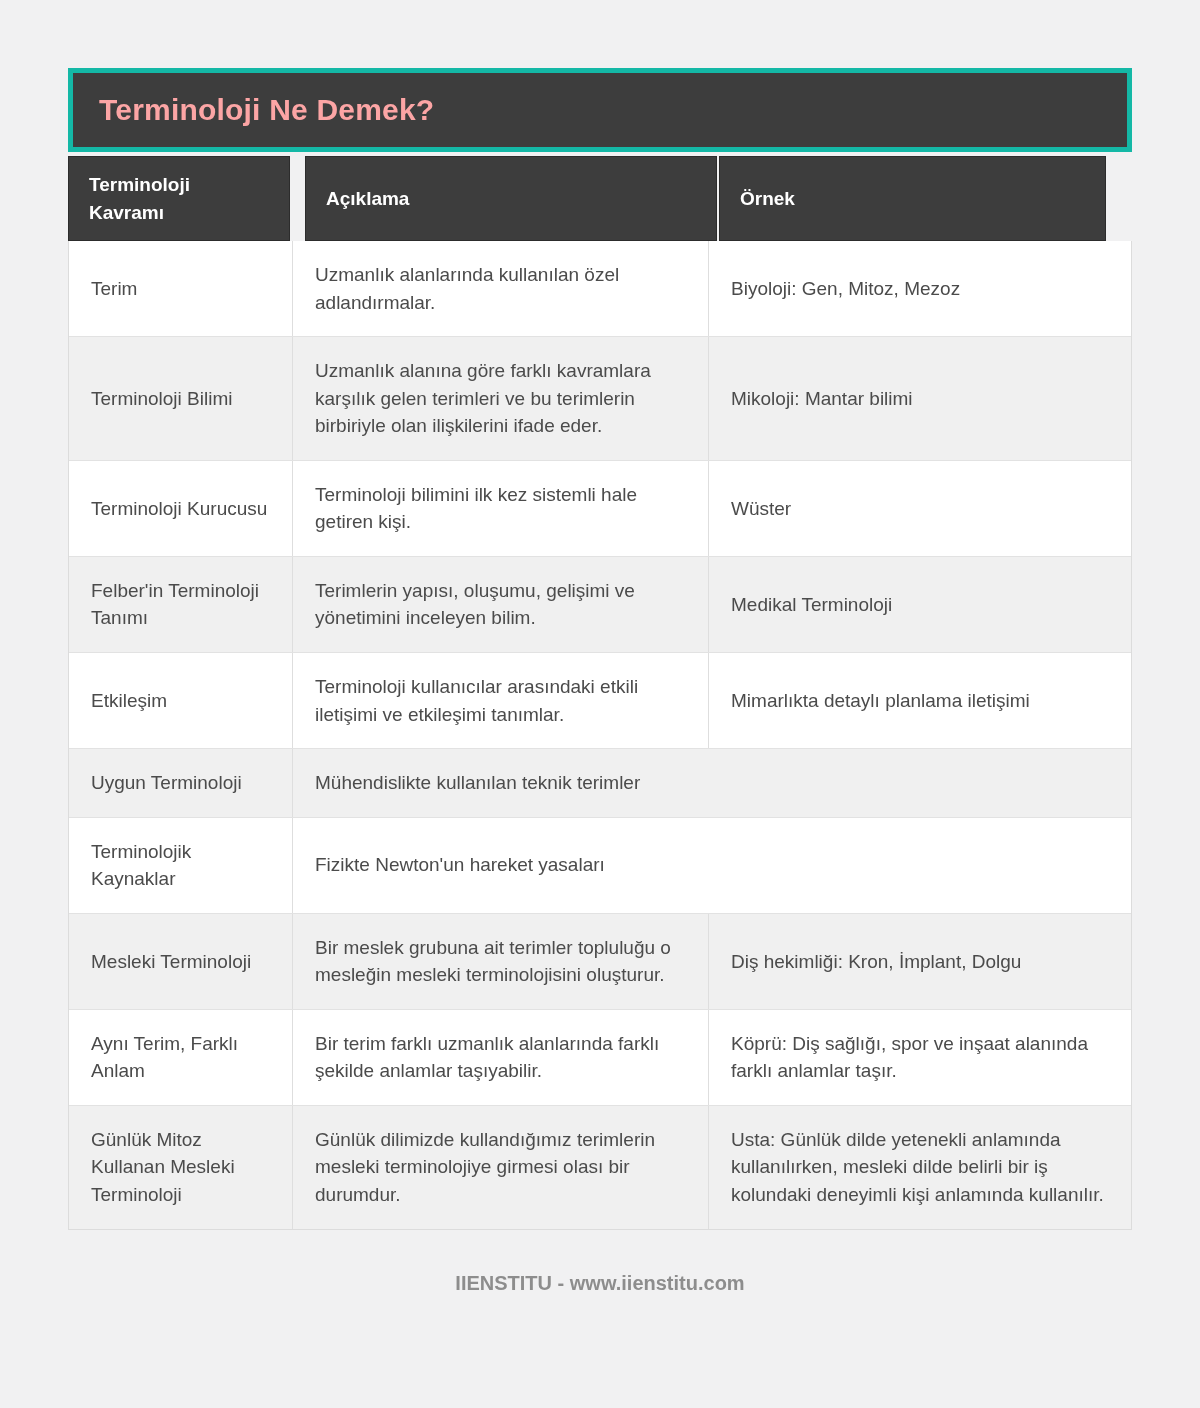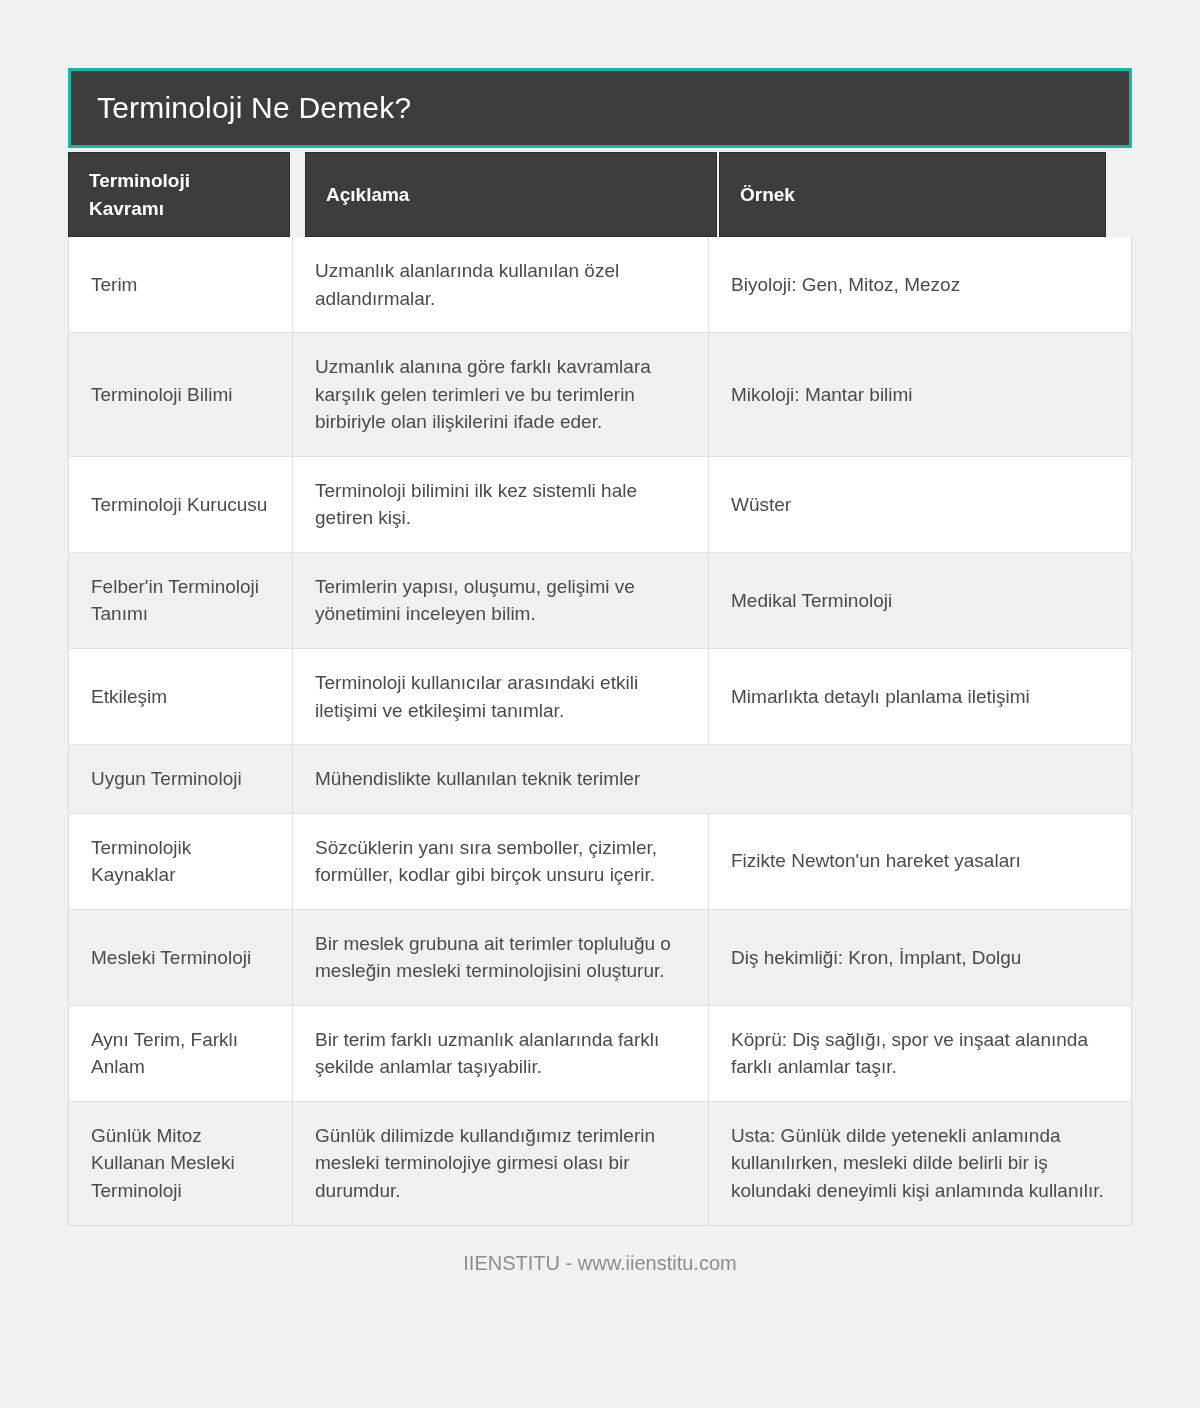--- a/index.html
+++ b/index.html
@@ -8,24 +8,24 @@
     min-height: 1408px;
     background: #f1f1f2;
     font-family: "Liberation Sans", "DejaVu Sans", sans-serif;
   }
   .container {
     width: 1064px;
     margin: 68px auto 0 auto;
   }
   .title-bar {
     background: #3d3d3d;
-    border: 3px solid #14b8a6;
-    color: #ffffff;
+    border: 5px solid #14b8a6;
+    color: #fca5a5;
     font-size: 30px;
-    font-weight: normal;
+    font-weight: bold;
     padding: 20px 26px;
     letter-spacing: 0.2px;
   }
   .header-row {
     display: flex;
     margin-top: 4px;
   }
   .header-cell {
     background: #3d3d3d;
     border: 1px solid #2c2c2c;
@@ -62,22 +62,23 @@
     align-items: center;
   }
   .cell .txt { width: 100%; }
   .cell.c1 { width: 223px; }
   .cell.c2 { width: 416px; border-left: 1px solid #dedede; }
   .cell.c3 { width: 423px; border-left: 1px solid #dedede; }
   .footer {
     text-align: center;
     color: #8d8d8d;
     font-size: 20px;
-    margin-top: 26px;
+    margin-top: 42px;
     padding-bottom: 40px;
+    font-weight: bold;
   }
 </style>
 </head>
 <body>
 
 <div class="container">
 
   <div class="title-bar">Terminoloji Ne Demek?</div>
 
   <div class="header-row">
@@ -154,23 +155,20 @@
         </div>
       <div class="cell c3">
           <span class="txt">Mühendislikte kullanılan teknik terimler</span>
         </div>
     </div>
 
     <div class="row">
       <div class="cell c1">
           <span class="txt">Terminolojik Kaynaklar</span>
         </div>
-      <div class="cell c2">
-          <span class="txt">Sözcüklerin yanı sıra semboller, çizimler, formüller, kodlar gibi birçok unsuru içerir.</span>
-        </div>
       <div class="cell c3">
           <span class="txt">Fizikte Newton'un hareket yasaları</span>
         </div>
     </div>
 
     <div class="row">
       <div class="cell c1">
           <span class="txt">Mesleki Terminoloji</span>
         </div>
       <div class="cell c2">

